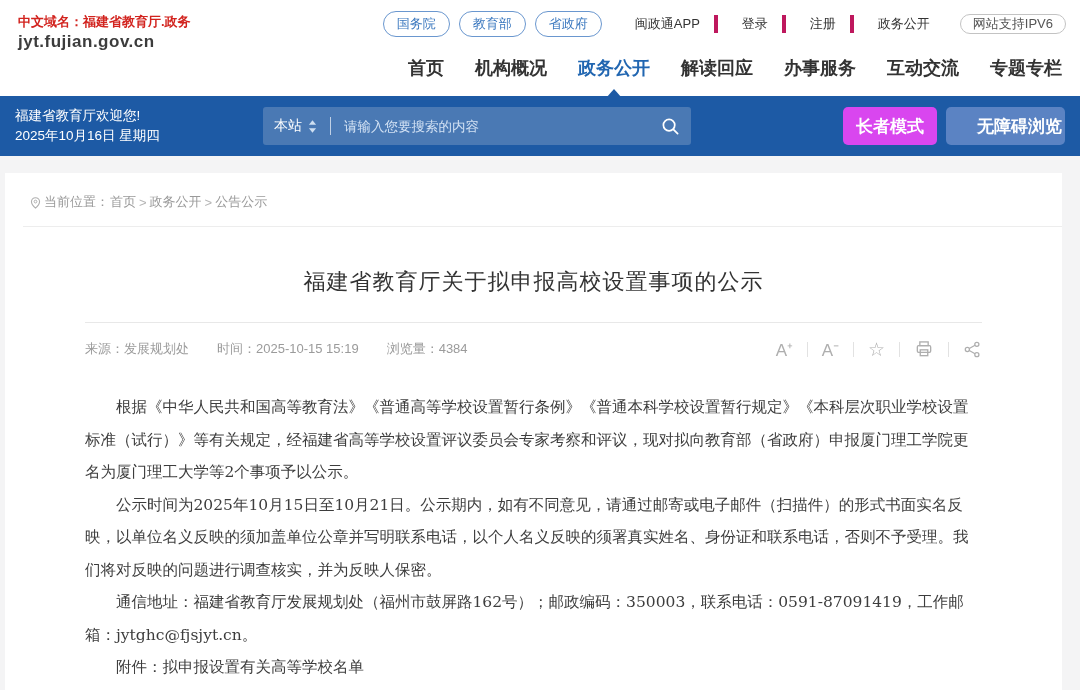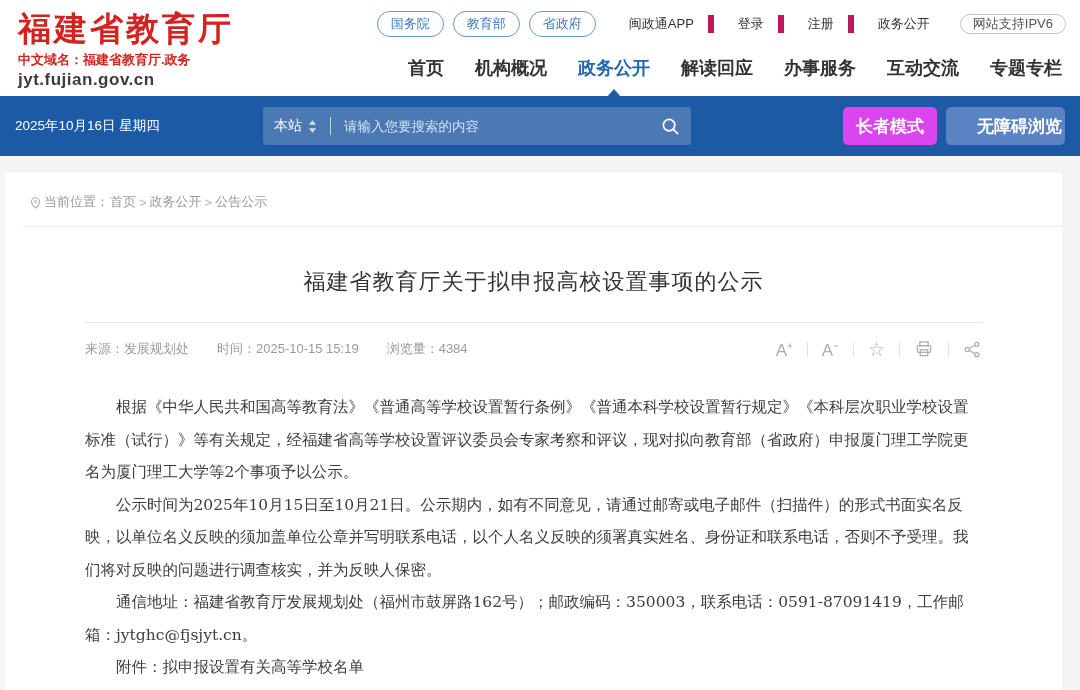--- a/index.html
+++ b/index.html
@@ -10,21 +10,21 @@
   .header { position:absolute; left:0; top:0; width:1080px; height:96px; background:#ffffff; }
   .logo { position:absolute; left:18px; top:10px; }
   .logo-title { font-size:33px; font-weight:900; color:#d2231e; letter-spacing:3px; font-family:"Liberation Serif", serif; line-height:38px; }
   .logo-cn { font-size:13px; font-weight:700; color:#d2231e; margin-top:3px; }
   .logo-en { font-size:17px; font-weight:700; color:#3c3c3c; margin-top:1px; letter-spacing:.5px; }
 
   .toplinks { position:absolute; top:11px; right:14px; display:flex; align-items:center; font-size:13px; }
   .gov-pill { border:1px solid #6a97cf; color:#3b78bf; border-radius:14px; padding:3px 13px; margin-right:9px; cursor:pointer; }
   .ulinks { display:flex; align-items:center; margin-left:10px; }
   .ulink { color:#333; padding:0 14px; cursor:pointer; }
-  .ulink + .ulink { border-left:6px solid #be185d;padding-left:24px; }
+  .ulink + .ulink { border-left:4px solid #be185d;padding-left:24px; }
   .ipv6-pill { border:1px solid #c3c3c3; color:#555; border-radius:13px; padding:0 12px; margin-left:16px; }
 
   .nav { position:absolute; right:18px; bottom:16px; display:flex; gap:31px; font-size:18px; font-weight:700; color:#333; }
   .nav-item { cursor:pointer; position:relative; }
   .nav-item.active { color:#2166b1; }
   .nav-item.active::after { content:""; position:absolute; left:50%; margin-left:-8px; bottom:-18px;
     border-left:8px solid transparent; border-right:8px solid transparent; border-bottom:9px solid #1d5aa5; }
 
   
   .banner { position:absolute; left:0; top:96px; width:1080px; height:60px; background:#1d5aa5;
@@ -60,21 +60,20 @@
   .star { font-size:19px; }
 
   .body-text { margin-top:16px; font-family:"DejaVu Serif","Liberation Serif",serif; font-size:15.5px; color:#3d3d3d; line-height:32.5px; }
   .body-text p { text-indent:2em; }
 </style>
 </head>
 <body>
 
 <div class="header">
   <div class="logo">
-    <div class="logo-title">福建省教育厅</div>
     <div class="logo-cn">中文域名：福建省教育厅.政务</div>
     <div class="logo-en">jyt.fujian.gov.cn</div>
   </div>
 
   <div class="toplinks">
     <span class="gov-pill">国务院</span>
     <span class="gov-pill">教育部</span>
     <span class="gov-pill">省政府</span>
     <span class="ulinks">
       <span class="ulink">闽政通APP</span>
@@ -91,20 +90,21 @@
     <span class="nav-item active">政务公开</span>
     <span class="nav-item">解读回应</span>
     <span class="nav-item">办事服务</span>
     <span class="nav-item">互动交流</span>
     <span class="nav-item">专题专栏</span>
   </div>
 </div>
 
 <div class="banner">
   <div class="welcome">
+    <div>福建省教育厅欢迎您!</div>
     <div>2025年10月16日 星期四</div>
   </div>
 
   <div class="searchbox">
     <span class="scope">
       <span>本站</span>
       <svg width="9" height="13" viewBox="0 0 10 14">
         <path d="M5 0l4 5H1z" fill="#cfe0f2"></path>
           <path d="M5 14l4-5H1z" fill="#cfe0f2"></path>
       </svg>

